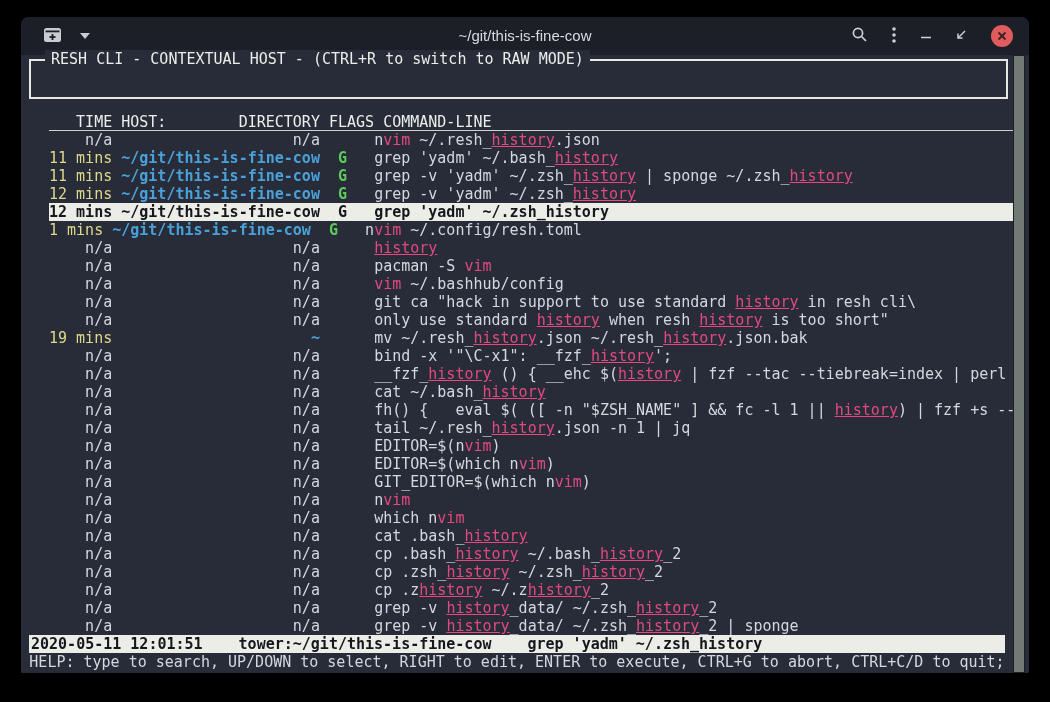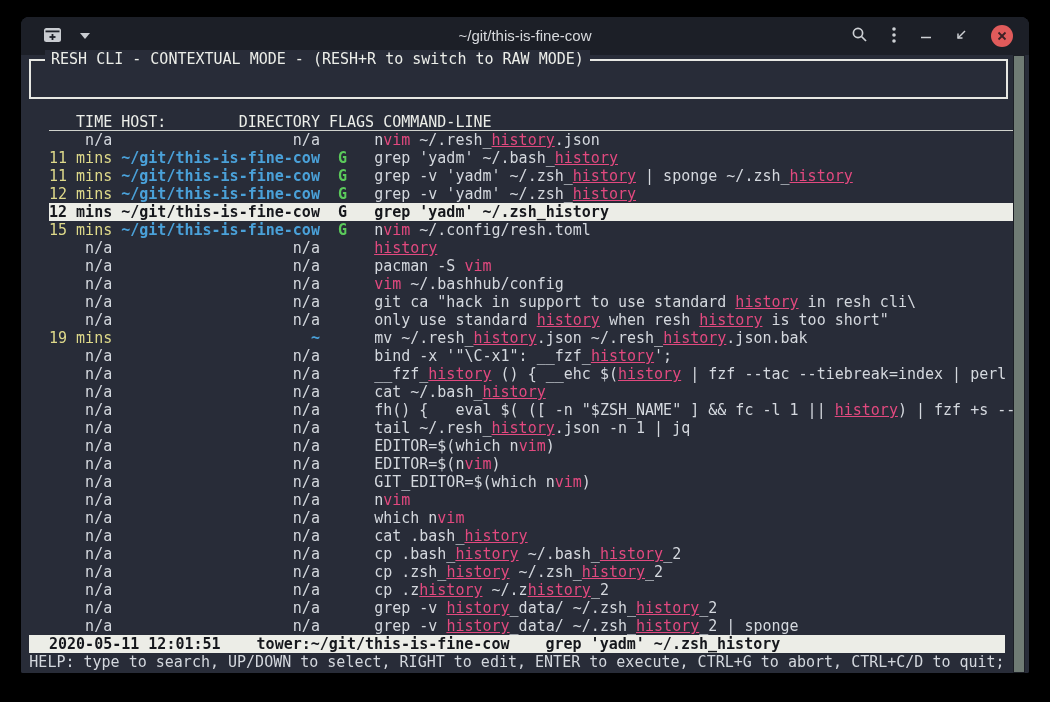--- a/index.html
+++ b/index.html
@@ -36,21 +36,21 @@
   .row span{display:inline;}
   .yellow{color:var(--time-yellow);}
   .blue{color:var(--dir-blue);font-weight:bold;}
   .green{color:var(--flag-green);font-weight:bold;}
   .match{color:var(--match-pink);font-weight:normal;text-decoration:underline;}
   .row.selected{background:var(--selection-bg);}
   .row.selected span{color:var(--selection-text)!important;font-weight:bold;text-decoration:none;}
   .row.selected .c{color:var(--selection-text);font-weight:bold;}
   .statusbar{position:absolute;left:8px;top:580px;width:976px;height:18px;box-sizing:border-box;
              background:var(--selection-bg);color:var(--selection-text);font-weight:bold;
-             white-space:pre;padding-left:20px;overflow:hidden;}
+             white-space:pre;padding-left:2px;overflow:hidden;}
   .statusbar span + span{margin-left:36px;}
   .helpbar{position:absolute;left:8px;top:598px;width:976px;height:18px;
            white-space:pre;overflow:hidden;color:var(--text);text-align:center;}
   .scrollbar{position:absolute;right:4px;top:0;bottom:0;width:12px;background:#1b1e25;}
   .scrollbar .thumb{position:absolute;left:1px;right:1px;top:1px;bottom:1px;
                     background:var(--scrollbar);}
 </style>
 </head>
 <body>
 
@@ -111,45 +111,45 @@
             <line x1="1.5" y1="1.5" x2="8.5" y2="8.5"></line>
               <line x1="8.5" y1="1.5" x2="1.5" y2="8.5"></line>
           </svg>
         </span>
       </button>
     </div>
   </div>
 
   <div class="terminal">
     <div class="search-box">
-      <span class="box-title">RESH CLI - CONTEXTUAL MODE - (RESH+R to switch to RAW MODE)</span>
+      <span class="box-title">RESH CLI - CONTEXTUAL HOST - (CTRL+R to switch to RAW MODE)</span>
     </div>
 
     <div class="table">
       <div class="hdr">   TIME HOST:        DIRECTORY FLAGS COMMAND-LINE</div>
       <div id="rows">
           <div class="row"><span class="t">    n/a</span> <span class="d">                   n/a</span><span class="f green">      </span><span class="c">n<span class="match" style="text-decoration: none;">vim</span> ~/.resh_<span class="match">history</span>.json</span></div>
           <div class="row"><span class="t yellow">11 mins</span> <span class="d blue">~/git/this-is-fine-cow</span><span class="f green">  G   </span><span class="c">grep 'yadm' ~/.bash_<span class="match">history</span></span></div>
           <div class="row"><span class="t yellow">11 mins</span> <span class="d blue">~/git/this-is-fine-cow</span><span class="f green">  G   </span><span class="c">grep -v 'yadm' ~/.zsh_<span class="match">history</span> | sponge ~/.zsh_<span class="match">history</span></span></div>
           <div class="row"><span class="t yellow">12 mins</span> <span class="d blue">~/git/this-is-fine-cow</span><span class="f green">  G   </span><span class="c">grep -v 'yadm' ~/.zsh_<span class="match">history</span></span></div>
           <div class="row selected"><span class="t yellow">12 mins</span> <span class="d blue">~/git/this-is-fine-cow</span><span class="f green">  G   </span><span class="c">grep 'yadm' ~/.zsh_history</span></div>
-          <div class="row"><span class="t yellow">15 mins</span> <span class="d blue">~/git/this-is-fine-cow</span><span class="f green">  G   </span><span class="c">n<span class="match" style="text-decoration: none;">vim</span> ~/.config/resh.toml</span></div>
+          <div class="row"><span class="t yellow">1 mins</span> <span class="d blue">~/git/this-is-fine-cow</span><span class="f green">  G   </span><span class="c">n<span class="match" style="text-decoration: none;">vim</span> ~/.config/resh.toml</span></div>
           <div class="row"><span class="t">    n/a</span> <span class="d">                   n/a</span><span class="f green">      </span><span class="c"><span class="match">history</span></span></div>
           <div class="row"><span class="t">    n/a</span> <span class="d">                   n/a</span><span class="f green">      </span><span class="c">pacman -S <span class="match" style="text-decoration: none;">vim</span></span></div>
           <div class="row"><span class="t">    n/a</span> <span class="d">                   n/a</span><span class="f green">      </span><span class="c"><span class="match" style="text-decoration: none;">vim</span> ~/.bashhub/config</span></div>
           <div class="row"><span class="t">    n/a</span> <span class="d">                   n/a</span><span class="f green">      </span><span class="c">git ca "hack in support to use standard <span class="match">history</span> in resh cli\</span></div>
           <div class="row"><span class="t">    n/a</span> <span class="d">                   n/a</span><span class="f green">      </span><span class="c">only use standard <span class="match">history</span> when resh <span class="match">history</span> is too short"</span></div>
           <div class="row"><span class="t yellow">19 mins</span> <span class="d blue">                     ~</span><span class="f green">      </span><span class="c">mv ~/.resh_<span class="match">history</span>.json ~/.resh_<span class="match">history</span>.json.bak</span></div>
           <div class="row"><span class="t">    n/a</span> <span class="d">                   n/a</span><span class="f green">      </span><span class="c">bind -x '"\C-x1": __fzf_<span class="match">history</span>';</span></div>
           <div class="row"><span class="t">    n/a</span> <span class="d">                   n/a</span><span class="f green">      </span><span class="c">__fzf_<span class="match">history</span> () { __ehc $(<span class="match">history</span> | fzf --tac --tiebreak=index | perl -ne</span></div>
           <div class="row"><span class="t">    n/a</span> <span class="d">                   n/a</span><span class="f green">      </span><span class="c">cat ~/.bash_<span class="match">history</span></span></div>
           <div class="row"><span class="t">    n/a</span> <span class="d">                   n/a</span><span class="f green">      </span><span class="c">fh() {   eval $( ([ -n "$ZSH_NAME" ] &amp;&amp; fc -l 1 || <span class="match">history</span>) | fzf +s --tac</span></div>
           <div class="row"><span class="t">    n/a</span> <span class="d">                   n/a</span><span class="f green">      </span><span class="c">tail ~/.resh_<span class="match">history</span>.json -n 1 | jq</span></div>
+          <div class="row"><span class="t">    n/a</span> <span class="d">                   n/a</span><span class="f green">      </span><span class="c">EDITOR=$(n<span class="match" style="text-decoration: none;">vim</span>)</span></div>
           <div class="row"><span class="t">    n/a</span> <span class="d">                   n/a</span><span class="f green">      </span><span class="c">EDITOR=$(which n<span class="match" style="text-decoration: none;">vim</span>)</span></div>
-          <div class="row"><span class="t">    n/a</span> <span class="d">                   n/a</span><span class="f green">      </span><span class="c">EDITOR=$(n<span class="match" style="text-decoration: none;">vim</span>)</span></div>
           <div class="row"><span class="t">    n/a</span> <span class="d">                   n/a</span><span class="f green">      </span><span class="c">GIT_EDITOR=$(which n<span class="match" style="text-decoration: none;">vim</span>)</span></div>
           <div class="row"><span class="t">    n/a</span> <span class="d">                   n/a</span><span class="f green">      </span><span class="c">n<span class="match" style="text-decoration: none;">vim</span></span></div>
           <div class="row"><span class="t">    n/a</span> <span class="d">                   n/a</span><span class="f green">      </span><span class="c">which n<span class="match" style="text-decoration: none;">vim</span></span></div>
           <div class="row"><span class="t">    n/a</span> <span class="d">                   n/a</span><span class="f green">      </span><span class="c">cat .bash_<span class="match">history</span></span></div>
           <div class="row"><span class="t">    n/a</span> <span class="d">                   n/a</span><span class="f green">      </span><span class="c">cp .bash_<span class="match">history</span> ~/.bash_<span class="match">history</span>_2</span></div>
           <div class="row"><span class="t">    n/a</span> <span class="d">                   n/a</span><span class="f green">      </span><span class="c">cp .zsh_<span class="match">history</span> ~/.zsh_<span class="match">history</span>_2</span></div>
           <div class="row"><span class="t">    n/a</span> <span class="d">                   n/a</span><span class="f green">      </span><span class="c">cp .z<span class="match">history</span> ~/.z<span class="match">history</span>_2</span></div>
           <div class="row"><span class="t">    n/a</span> <span class="d">                   n/a</span><span class="f green">      </span><span class="c">grep -v <span class="match">history</span>_data/ ~/.zsh_<span class="match">history</span>_2</span></div>
           <div class="row"><span class="t">    n/a</span> <span class="d">                   n/a</span><span class="f green">      </span><span class="c">grep -v <span class="match">history</span>_data/ ~/.zsh_<span class="match">history</span>_2 | sponge</span></div>
         </div>

